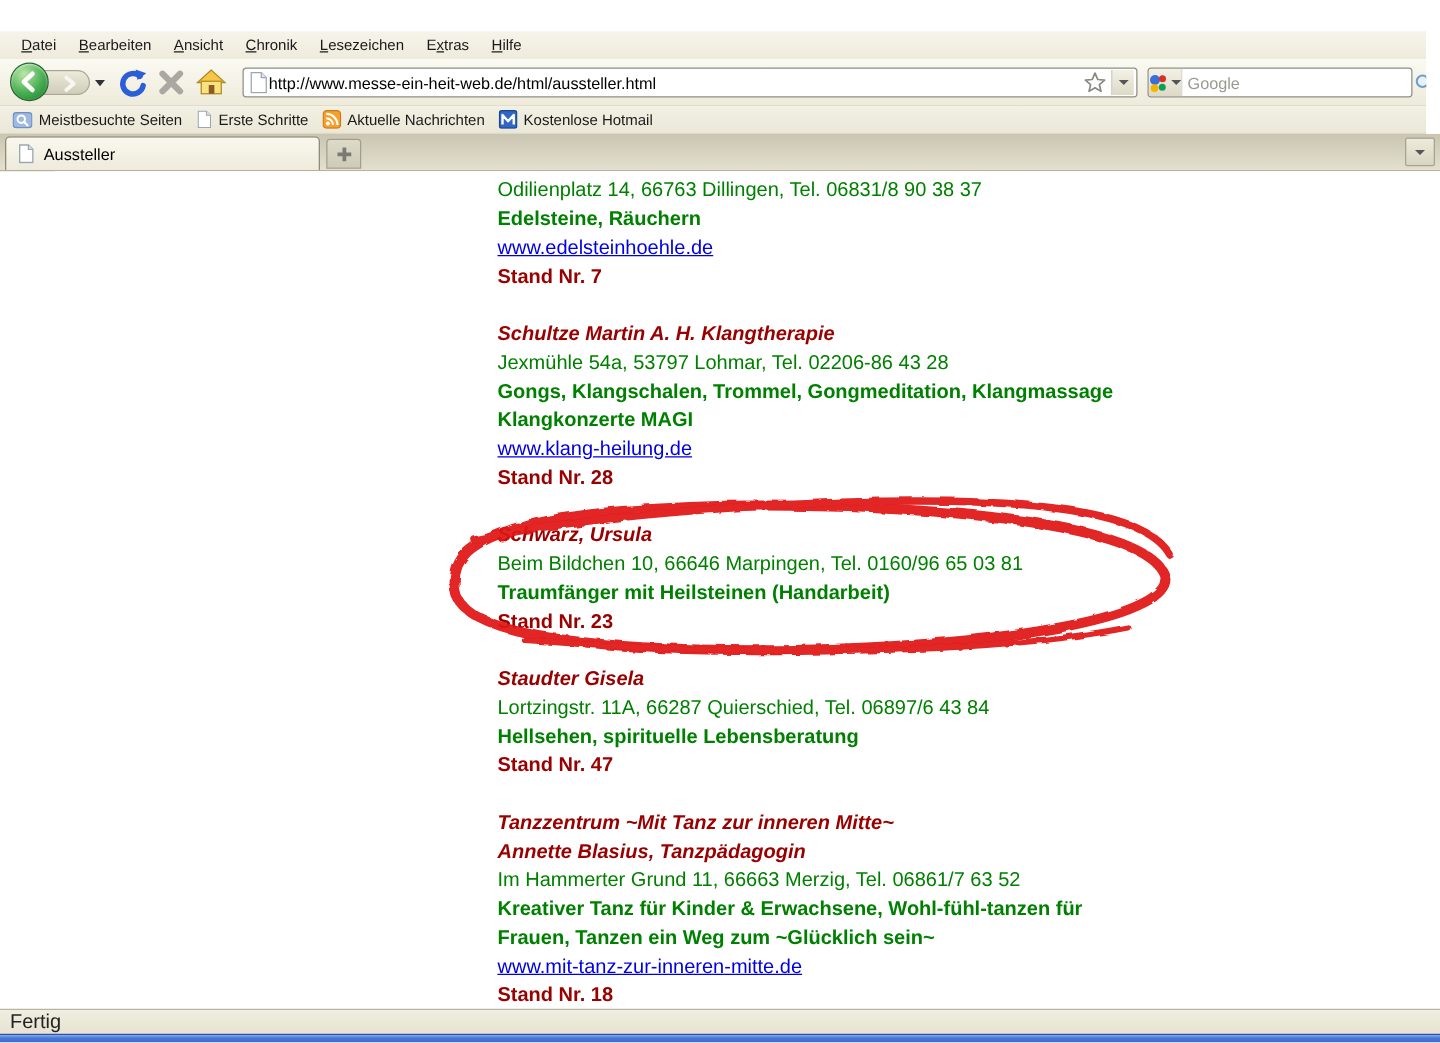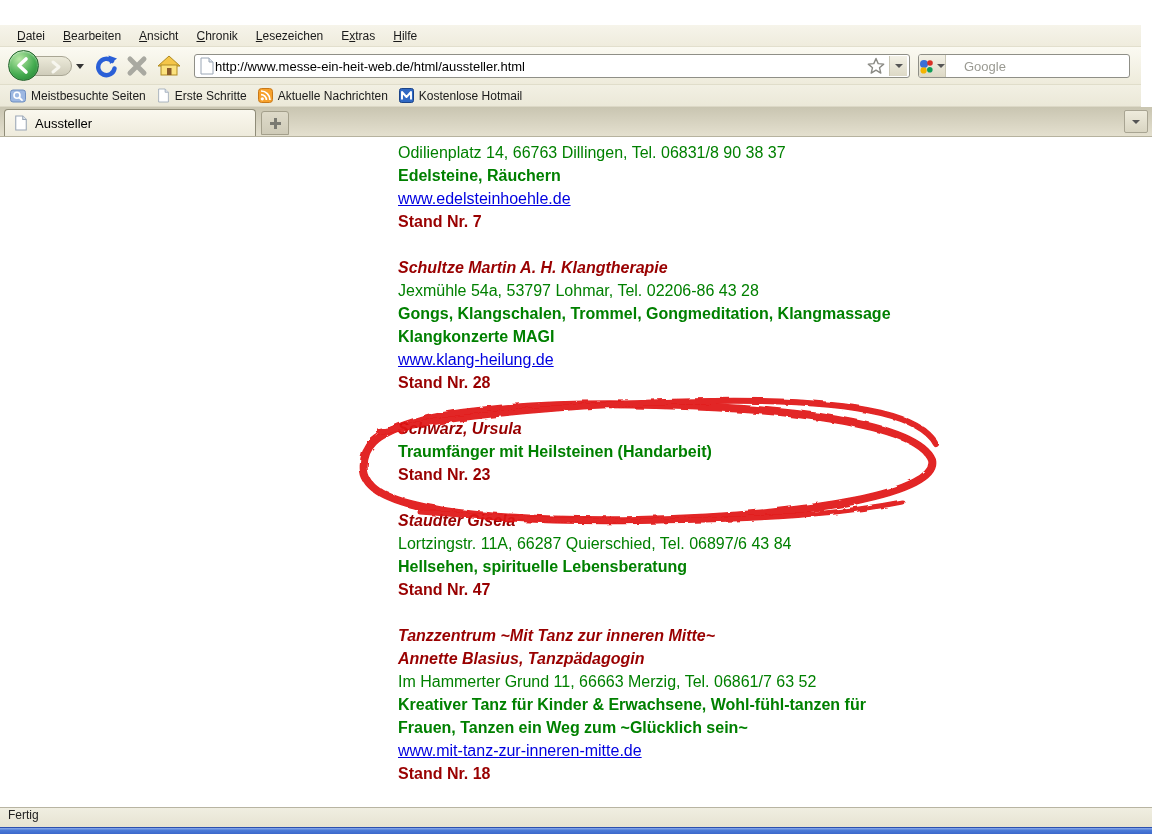--- a/index.html
+++ b/index.html
@@ -42,21 +42,21 @@
   .caret-down { width:0; height:0; border-left:4px solid transparent;
                 border-right:4px solid transparent; border-top:4px solid #555; }
 
   #searchbar { position:absolute; left:918px; top:7px; width:212px; height:24px;
                background:#fff; border:1px solid #8f8f87; border-radius:3px;
                display:flex; align-items:center; }
   #engine-btn { width:40px; height:22px; background:linear-gradient(#f3f1e6,#ddd9c6);
                 border-right:1px solid #c9c6b4; display:flex; align-items:center;
                 justify-content:center; gap:3px; border-radius:2px 0 0 2px; }
   #search-input { flex:1; border:none; outline:none; font-size:13px; color:#333;
-                  font-family:"Liberation Sans",sans-serif; background:transparent; padding-left:18px; }
+                  font-family:"Liberation Sans",sans-serif; background:transparent; padding-left:4px; }
   #search-input::placeholder { color:#9a9a92; opacity:1; }
 
   #bookmarksbar { position:absolute; top:85px; left:0; width:1141px; height:22px;
                   background:linear-gradient(#f2f0e3,#ebe8d8); border-bottom:1px solid #dcd8c6;
                   display:flex; align-items:center; padding-left:6px; font-size:12px; color:#1a1a1a; }
   .bm-item { display:flex; align-items:center; gap:5px; padding:2px 7px 2px 4px; }
 
   #tabstrip { position:absolute; top:107px; left:0; width:1152px; height:30px;
               background:linear-gradient(#c9c5b1,#e4e0cf); border-bottom:1px solid #b6b29e; }
   #tab-active { position:absolute; left:4px; bottom:0; width:252px; height:27px;
@@ -102,21 +102,21 @@
   .tri-down { width:0; height:0; border-left:4px solid transparent; border-right:4px solid transparent;
               border-top:5px solid #3f5c9a; }
   #sb-thumb { position:absolute; left:1px; top:553px; width:15px; height:52px; border-radius:2px;
               background:linear-gradient(90deg,#cfe0fb,#9cbef2); border:1px solid #7898d8; }
   #sb-thumb::after { content:""; position:absolute; left:3px; top:21px; width:8px; height:9px;
                      background:repeating-linear-gradient(#7e9ede 0 1px, transparent 1px 3px); }
 
   
   #statusbar { position:absolute; top:807px; left:0; width:1152px; height:20px;
                background:linear-gradient(#f0eee1,#e6e3d2); border-top:1px solid #b8b4a2;
-               display:flex; padding-left:8px; font-size:12px; color:#222; }
+               display:flex; align-items:center; padding-left:8px; font-size:16px; color:#222; }
   #taskbar-strip { position:absolute; top:827px; left:0; width:1152px; height:7px;
                    background:linear-gradient(#8cabe8,#4a79d6 40%,#3c68cc); border-top:1px solid #2b4fae; }
 
   svg { display:block; }
 </style>
 </head>
 <body>
 
 <div id="window">
 
@@ -273,20 +273,21 @@
         <div class="block">
           <div class="line name">Schultze Martin A. H. Klangtherapie</div>
           <div class="line addr">Jexmühle 54a, 53797 Lohmar, Tel. 02206-86 43 28</div>
           <div class="line offer">Gongs, Klangschalen, Trommel, Gongmeditation, Klangmassage</div>
           <div class="line offer">Klangkonzerte MAGI</div>
           <div class="line site"><a href="#">www.klang-heilung.de</a></div>
           <div class="line stand">Stand Nr. 28</div>
         </div>
         <div class="block">
           <div class="line name">Schwarz, Ursula</div>
+          <div class="line addr">Beim Bildchen 10, 66646 Marpingen, Tel. 0160/96 65 03 81</div>
           <div class="line offer">Traumfänger mit Heilsteinen (Handarbeit)</div>
           <div class="line stand">Stand Nr. 23</div>
         </div>
         <div class="block">
           <div class="line name">Staudter Gisela</div>
           <div class="line addr">Lortzingstr. 11A, 66287 Quierschied, Tel. 06897/6 43 84</div>
           <div class="line offer">Hellsehen, spirituelle Lebensberatung</div>
           <div class="line stand">Stand Nr. 47</div>
         </div>
         <div class="block">

